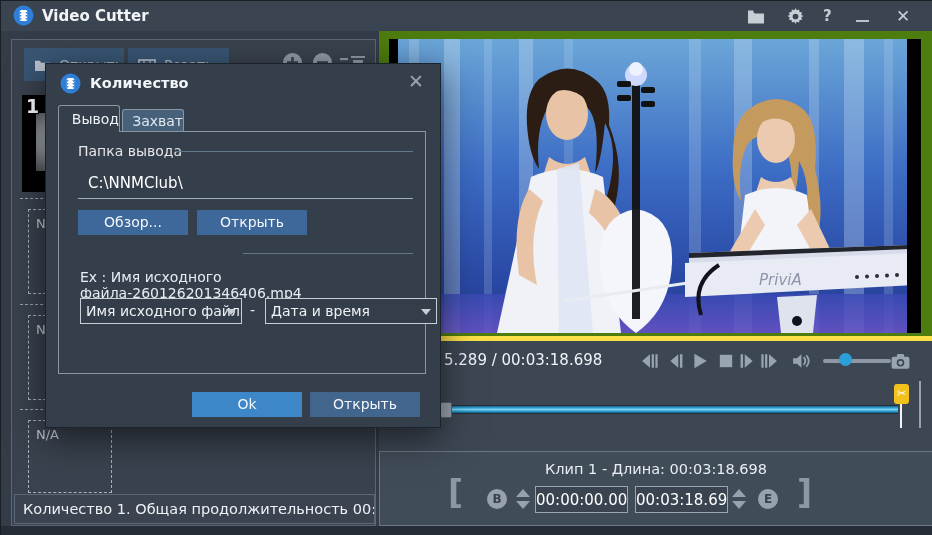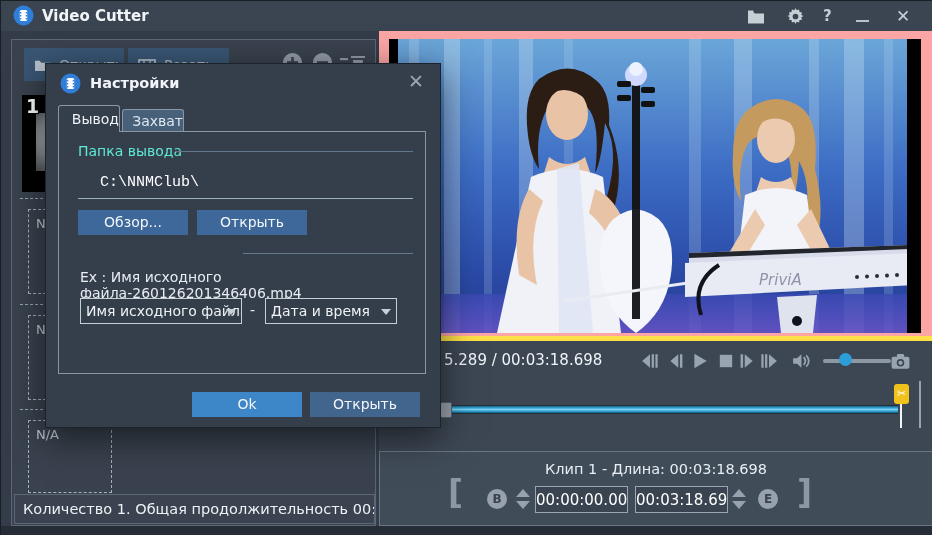--- a/index.html
+++ b/index.html
@@ -26,21 +26,21 @@
   .thumb1 .blob { position:absolute; left:14px; top:18px; width:60px; height:58px;
                   background:radial-gradient(ellipse at 45% 45%, #cfd3d6 0%, #8d9296 55%, #3a3d40 100%); }
   .thumb1 .num { position:absolute; left:4px; top:0px; color:#fff; font-size:19px; font-weight:bold; text-shadow:0 0 3px #000, 1px 1px 0 #000; }
   .row-sep { position:absolute; left:8px; width:350px; border-top:1px dashed #9aa5b0; }
   .na-box { position:absolute; left:16px; width:84px; border:1px dashed #a8b2bc; color:#c2cad2; font-size:13px; }
   .na-box span { position:absolute; left:7px; top:6px; }
   .status-bar { position:absolute; left:2px; top:454px; width:361px; height:30px; background:#3a434f; border:1px solid #5c6775;
                 color:#eef2f6; font-size:14.5px; line-height:28px; padding-left:8px; white-space:nowrap; overflow:hidden; }
 
   
-  .player-area { position:absolute; left:378px; top:30px; width:554px; height:379px; background:#fca5a5; }
+  .player-area { position:absolute; left:378px; top:30px; width:554px; height:379px; background:#4d7c0f; }
   .video-frame { position:absolute; left:10px; top:8px; width:532px; height:294px; }
   .control-bar { position:absolute; left:378px; top:335px; width:554px; height:40px; background:#3d4754; border-top:5px solid #fde047; }
   .time-display { position:absolute; left:65px; top:10px; color:#f0f4f8; font-size:15px; }
   .transport { position:absolute; top:11px; width:18px; height:18px; }
   .vol-track { position:absolute; left:444px; top:18px; width:68px; height:4px; border-radius:2px; background:#8d98a4; }
   .vol-thumb { position:absolute; left:460px; top:12px; width:13px; height:13px; border-radius:50%; background:#2d9fd8; }
   .timeline-sec { position:absolute; left:378px; top:375px; width:554px; height:75px; background:#3d4754; }
   .tl-track { position:absolute; left:65px; top:29px; width:454px; height:9px;
               background:linear-gradient(#145d80, #39abdd 30%, #7fd0ef 50%, #39abdd 70%, #145d80); border-top:1px solid #233038; border-bottom:1px solid #233038; }
   .tl-handle { position:absolute; left:61px; top:26px; width:12px; height:16px; background:#9aa3ae; border:1px solid #5a636e; border-radius:2px; }
@@ -65,23 +65,23 @@
 
   
   .dialog { position:absolute; left:44px; top:62px; width:396px; height:365px; background:#353f4c; border:1px solid #1d232b;
             box-shadow:0 10px 34px rgba(0,0,0,.55); z-index:10; }
   .dlg-title { position:absolute; left:44px; top:11px; color:#f2f5f8; font-size:14.5px; font-weight:bold; }
   .dlg-close { position:absolute; left:362px; top:6px; color:#9aa5b0; font-size:19px; }
   .tab { position:absolute; border:1px solid #8b96a2; border-bottom:none; border-radius:3px 3px 0 0; text-align:right; font-size:14px; }
   .tab.active { left:12px; top:41px; width:62px; height:27px; background:#353f4c; color:#eef2f6; line-height:26px; z-index:2; }
   .tab.idle { left:76px; top:45px; width:62px; height:23px; background:#47617b; color:#dfe7ee; line-height:22px; }
   .tab-panel { position:absolute; left:12px; top:67px; width:368px; height:243px; border:1px solid #8b96a2; }
-  .grp-label { position:absolute; color:#5eead4; font-size:14px; }
+  .grp-label { position:absolute; color:#e5e5e5; font-size:14px; }
   .grp-line { position:absolute; border-top:1px solid #64788c; }
-  .path-text { position:absolute; left:41px; top:42px; color:#fff; font-size:15px;font-family:Liberation Mono, monospace; }
+  .path-text { position:absolute; left:29px; top:42px; color:#fff; font-size:15px; }
   .path-underline { position:absolute; left:19px; top:66px; width:335px; border-top:1px solid #9fb0c0; }
   .dlg-btn { position:absolute; width:110px; height:25px; background:#3e689a; color:#f2f6fa; font-size:14px;
              text-align:center; line-height:25px; }
   .ex-text { position:absolute; left:21px; top:137px; color:#e8edf3; font-size:14px; }
   .ddl { position:absolute; top:166px; height:26px; border:1px solid #c6ced6; background:#343e4a; color:#eef2f6;
          font-size:14px; line-height:24px; padding:0 18px 0 5px; white-space:nowrap; overflow:hidden; }
   .ddl .arr { position:absolute; right:5px; top:10px; width:0; height:0; border-left:5px solid transparent;
               border-right:5px solid transparent; border-top:6px solid #c6ced6; }
   .ddl-dash { position:absolute; left:191px; top:170px; color:#e8edf3; font-size:14px; }
   .ok-btn { left:146px; top:328px; background:#3d86c8; }
@@ -328,21 +328,21 @@
     <svg class="app-badge" style="left:14px; top:9px;" viewBox="0 0 21 21">
       <circle cx="10.5" cy="10.5" r="10" fill="#2f7fd8"></circle>
       <rect x="6.8" y="5" width="7.4" height="11" rx="1.6" fill="#fff"></rect>
       <rect x="6.8" y="7" width="1.5" height="1.5" fill="#2f7fd8"></rect>
         <rect x="6.8" y="10" width="1.5" height="1.5" fill="#2f7fd8"></rect>
         <rect x="6.8" y="13" width="1.5" height="1.5" fill="#2f7fd8"></rect>
       <rect x="12.7" y="7" width="1.5" height="1.5" fill="#2f7fd8"></rect>
         <rect x="12.7" y="10" width="1.5" height="1.5" fill="#2f7fd8"></rect>
         <rect x="12.7" y="13" width="1.5" height="1.5" fill="#2f7fd8"></rect>
     </svg>
-    <div class="dlg-title">Настройки</div>
+    <div class="dlg-title">Количество</div>
     <div class="dlg-close">✕</div>
 
     <div class="tab active">Вывод</div>
     <div class="tab idle">Захват</div>
 
     <div class="tab-panel">
       <div class="grp-label" style="left:19px; top:11px;">Папка вывода</div>
       <div class="grp-line" style="left:116px; top:19px; width:238px;"></div>
 
       <div class="path-text">C:\NNMClub\</div>
@@ -353,21 +353,21 @@
 
       <div class="grp-line" style="left:184px; top:121px; width:170px;"></div>
 
       <div class="ex-text">Ex : Имя исходного файла-260126201346406.mp4</div>
 
       <div class="ddl" style="left:21px; width:162px;">
         <span>Имя исходного файла</span>
         <i class="arr"></i>
       </div>
       <div class="ddl-dash">-</div>
-      <div class="ddl" style="left:206px; width:132px;">
+      <div class="ddl" style="left:206px; width:172px;">
         <span>Дата и время</span>
         <i class="arr"></i>
       </div>
     </div>
 
     <div class="dlg-btn ok-btn">Ok</div>
     <div class="dlg-btn cancel-btn">Открыть</div>
   </div>
 
 </div>

